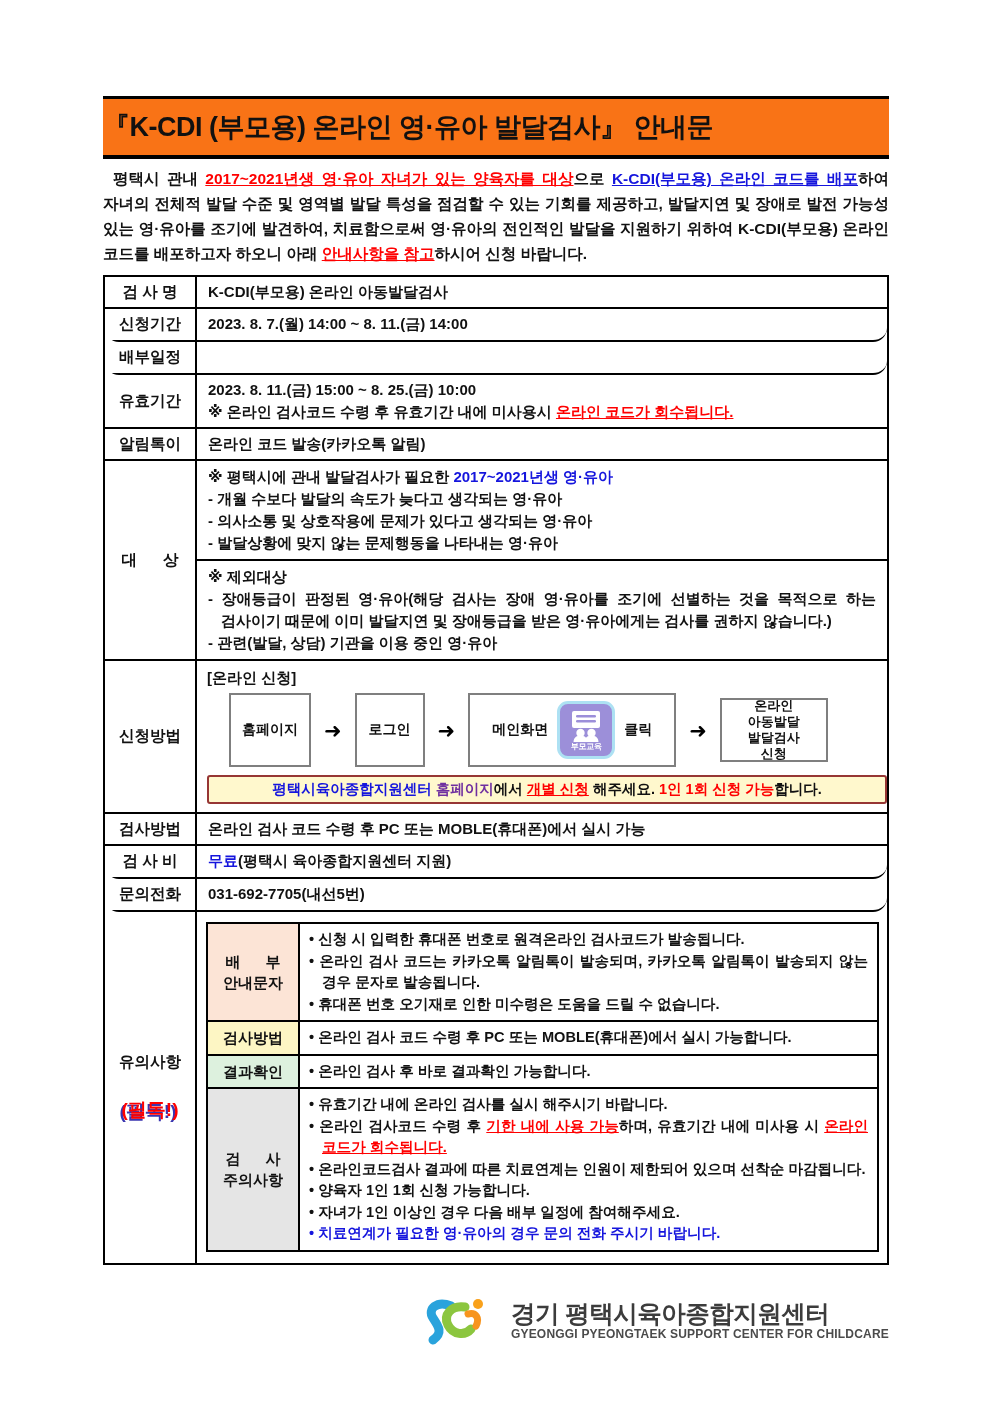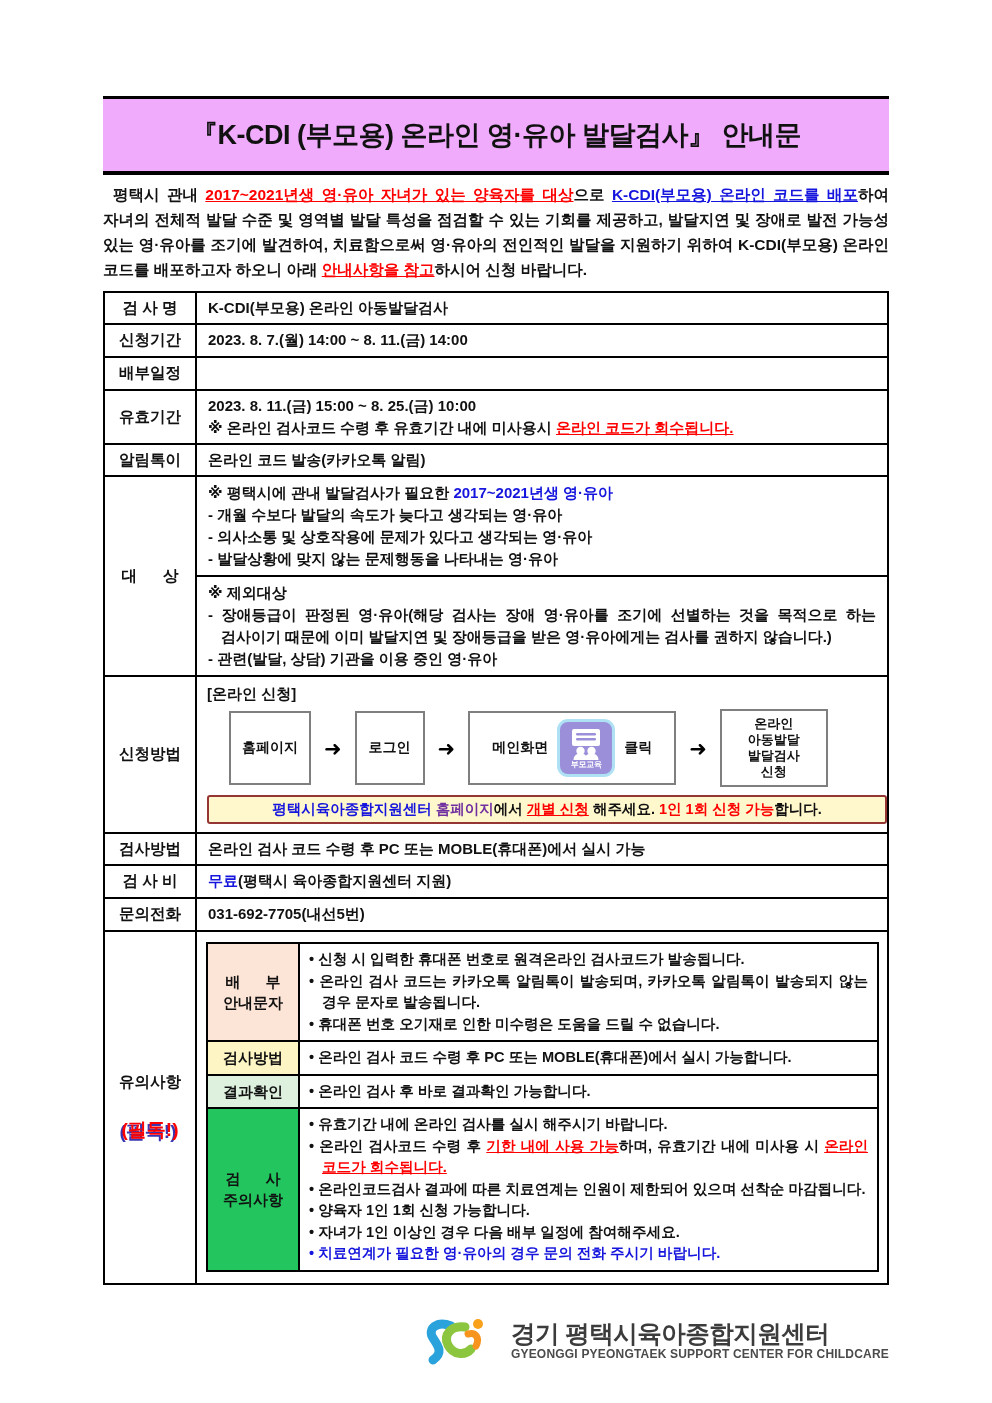--- a/index.html
+++ b/index.html
@@ -6,22 +6,22 @@
   html,body { background:#fff; }
   body {
     width:992px; height:1403px; position:relative;
     font-family:"Liberation Sans","DejaVu Sans",sans-serif;
     color:#111; font-weight:600;
   }
   .page { padding:96px 103px 0 103px; }
 
   
   .title-box {
-    background:#f0abfc; border-top:3px solid #000; border-bottom:4px solid #000;
-    height:79px; display:flex; align-items:center; justify-content:center;
+    background:#f97316; border-top:3px solid #000; border-bottom:4px solid #000;
+    height:63px; display:flex; align-items:center; 
     font-size:27px; font-weight:800; letter-spacing:-0.5px;
   }
 
   
   .intro {
     margin:7px 0 9px 0; font-size:15.5px; line-height:25px;
     text-align:justify; text-indent:10px; word-break:keep-all;
   }
   .c-red-u   { color:#ff0000; font-weight:700; text-decoration:underline; }
   .c-blue-u  { color:#1515dd; font-weight:700; text-decoration:underline; }
@@ -34,41 +34,41 @@
   .mtable { border:2px solid #000; }
   .trow { display:flex; border-bottom:2px solid #000; align-items:stretch; }
   .trow:last-child { border-bottom:none; }
   .tl {
     width:92px; flex:0 0 92px; border-right:2px solid #000;
     display:flex; align-items:center; justify-content:center;
     font-weight:700; font-size:15.5px; text-align:center; background:#fff;
   }
   .tv { flex:1; padding:4px 11px; font-size:15px; display:flex; flex-direction:column; justify-content:center; }
   .tv.center-v { justify-content:center; }
-  .h32 { min-height:32px; } .h33 { min-height:33px; } .h50 { min-height:50px; }
+  .h32 { min-height:32px; } .h33 { min-height:33px;border-radius:14px; } .h50 { min-height:50px; }
   .line { line-height:22px; }
 
   
   .target-content { flex:1; display:flex; flex-direction:column; }
   .target-sec { padding:5px 11px; font-size:15px; line-height:22px; }
   .target-sec.first { border-bottom:2px solid #000; }
   .hang { padding-left:13px; text-indent:-13px; text-align:justify; word-break:keep-all; }
 
   
   .apply-content { flex:1; padding:6px 0 8px 10px; }
   .flow-title { font-size:15px; line-height:22px; margin-bottom:4px; }
   .flow-row { display:flex; align-items:center; gap:13px; margin-left:22px; margin-bottom:8px; }
   .fbox {
     border:2px solid #7f7f7f; background:#fff; height:74px;
     display:flex; align-items:center; justify-content:center;
     font-size:14px; text-align:center; padding:0 8px;
   }
   .fbox.w1 { width:82px; } .fbox.w2 { width:70px; }
   .fbox.wide { width:208px; gap:9px; padding:0 9px; }
-  .fbox.last { width:108px; font-size:13px; line-height:16px; height:78px; }
+  .fbox.last { width:108px; font-size:13px; line-height:16px; height:64px; }
   .arrow { font-size:21px; font-weight:800; color:#000; line-height:1; }
   .tile {
     width:58px; height:58px; background:#9c8fd9; border:3px solid #ade1f3;
     border-radius:11px; position:relative; flex:0 0 auto;
     display:flex; align-items:flex-end; justify-content:center;
   }
   .tile-label { color:#fff; font-size:8px; font-weight:700; margin-bottom:4px; letter-spacing:-0.3px; }
   .tile svg { position:absolute; top:5px; left:50%; transform:translateX(-50%); }
   .notice-box {
     border:2px solid #963634; background:#fff8cd; border-radius:3px;
@@ -84,21 +84,21 @@
   .notes-content { flex:1; padding:10px 8px 11px 9px; }
   .ntable { border:2px solid #000; }
   .nrow { display:flex; border-bottom:2px solid #000; }
   .nrow:last-child { border-bottom:none; }
   .nl {
     width:92px; flex:0 0 92px; border-right:2px solid #000;
     display:flex; align-items:center; justify-content:center;
     font-weight:700; font-size:15px; text-align:center; line-height:21px;
   }
   .bg-salmon { background:#fce4d6; } .bg-yellow { background:#fdf6c4; }
-  .bg-green { background:#ddf1de; } .bg-lav { background:#22c55e; }
+  .bg-green { background:#ddf1de; } .bg-lav { background:#e5e5e5; }
   .nv { flex:1; padding:5px 9px; font-size:14.6px; line-height:21.5px; }
   .bullet { padding-left:13px; text-indent:-13px; text-align:justify; word-break:keep-all; }
 
   
   .footer { display:flex; justify-content:flex-end; align-items:center; gap:24px; margin-top:28px; }
   .footer-text { text-align:left; }
   .footer-org { font-size:24.5px; font-weight:700; color:#3c3c3c; letter-spacing:-0.5px; line-height:27px; }
   .footer-en { font-size:12px; font-weight:700; color:#4b4b4b; letter-spacing:0.2px; }
 </style>
 </head>

